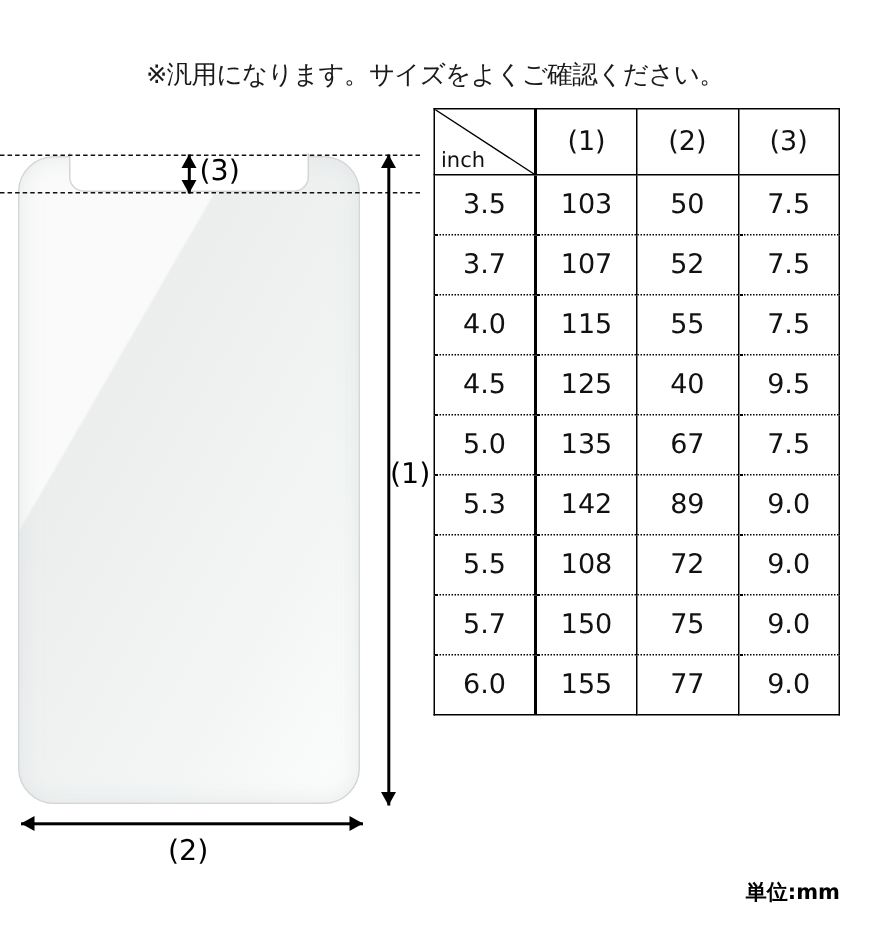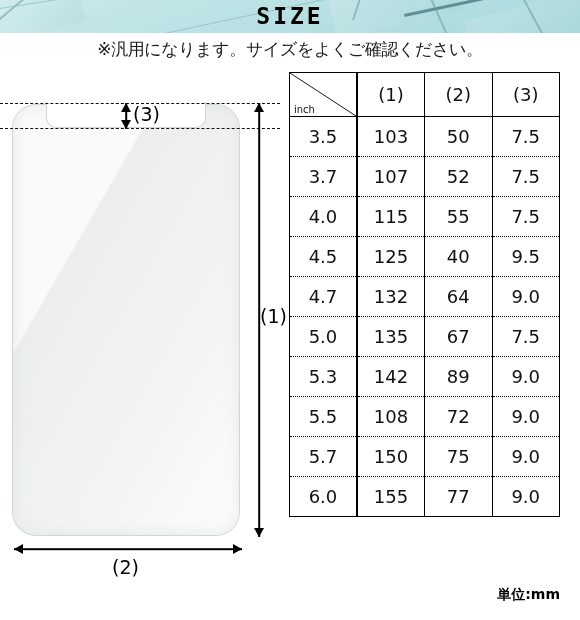--- a/index.html
+++ b/index.html
@@ -190,21 +190,21 @@
     padding: 0;
     height: 44px;
   }
   .corner-cell .diag {
     position: absolute; left: 0; top: 0;
     width: 100%; height: 100%;
   }
   .corner-cell .inch-label {
     position: absolute;
     left: 4px; bottom: 1px;
-    font-size: 10px;
+    font-size: 14px;
     color: #111;
     font-family: "DejaVu Sans", sans-serif;
   }
 
   .unit-note {
     position: absolute;
     right: 20px; top: 586px;
     font-size: 14px;
     font-family: "DejaVu Sans", sans-serif;
     color: #000;
@@ -220,35 +220,20 @@
     font-weight: bold;
     color: #000;
     font-family: "DejaVu Sans", sans-serif;
   }
 </style>
 </head>
 <body>
 
 <div id="page">
 
-  <div class="header-banner">
-    <div class="glass-pane" style="left:-30px;top:-22px;width:110px;height:60px;transform:rotate(-18deg);"></div>
-    <div class="glass-pane" style="left:330px;top:-26px;width:130px;height:52px;transform:rotate(-14deg);opacity:.6;"></div>
-    <div class="glass-pane" style="left:470px;top:2px;width:140px;height:60px;transform:rotate(-15deg);opacity:.45;"></div>
-
-    <div class="glass-edge soft" style="left:-10px;top:26px;width:130px;height:1.6px;transform:rotate(-40deg);"></div>
-    <div class="glass-edge faint" style="left:-12px;top:10px;width:200px;height:1.4px;transform:rotate(-9deg);"></div>
-    <div class="glass-edge faint" style="left:150px;top:36px;width:200px;height:1.2px;transform:rotate(-12deg);"></div>
-    <div class="glass-edge soft" style="left:352px;top:20px;width:70px;height:1.5px;transform:rotate(-72deg);"></div>
-    <div class="glass-edge" style="left:404px;top:14px;width:210px;height:3.4px;transform:rotate(-12deg);"></div>
-    <div class="glass-edge soft" style="left:430px;top:-6px;width:60px;height:1.6px;transform:rotate(66deg);"></div>
-    <div class="glass-edge soft" style="left:520px;top:-10px;width:80px;height:1.6px;transform:rotate(62deg);"></div>
-
-    <div class="header-title">SIZE</div>
-  </div>
 
   <div class="subtitle">※汎用になります。サイズをよくご確認ください。</div>
 
   <div class="diagram">
 
     <div class="glass-sheet"></div>
     <div class="notch-cover"></div>
     <div class="notch"></div>
 
     <div class="dash-line" style="left:0px;top:33px;width:280px;"></div>
@@ -309,26 +294,20 @@
             <td>55</td>
             <td>7.5</td>
           </tr>
         <tr>
             <td class="col-inch">4.5</td>
             <td class="col-first">125</td>
             <td>40</td>
             <td>9.5</td>
           </tr>
         <tr>
-            <td class="col-inch">4.7</td>
-            <td class="col-first">132</td>
-            <td>64</td>
-            <td>9.0</td>
-          </tr>
-        <tr>
             <td class="col-inch">5.0</td>
             <td class="col-first">135</td>
             <td>67</td>
             <td>7.5</td>
           </tr>
         <tr>
             <td class="col-inch">5.3</td>
             <td class="col-first">142</td>
             <td>89</td>
             <td>9.0</td>

